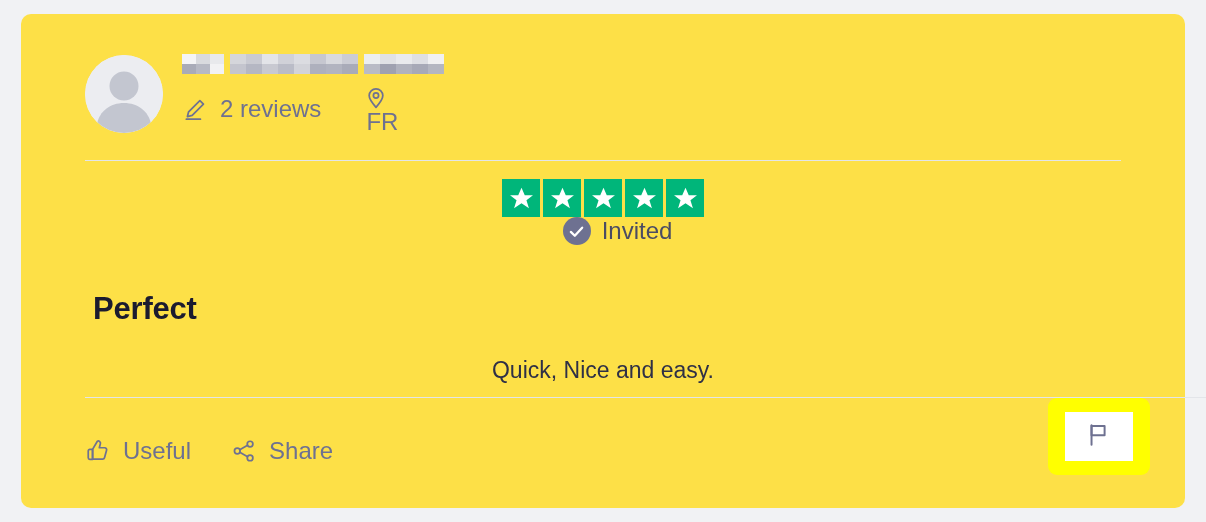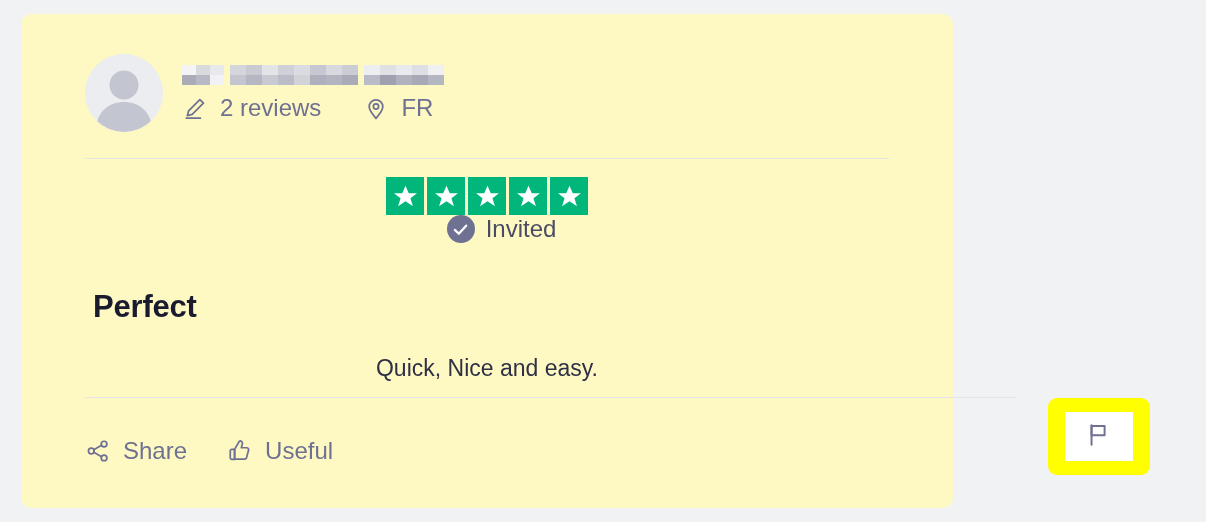--- a/index.html
+++ b/index.html
@@ -20,23 +20,23 @@
     position: relative;
     width: 1206px;
     height: 522px;
   }
 
   
   .review-card {
     position: absolute;
     left: 21px;
     top: 14px;
-    width: 932px;
+    width: 1164px;
     height: 494px;
-    background: #fef9c3;
+    background: #fde047;
     border-radius: 10px;
     box-sizing: border-box;
   }
 
   .card-inner {
     position: relative;
     height: 100%;
     padding: 0 64px 0 64px;
     box-sizing: border-box;
   }
@@ -83,20 +83,21 @@
     color: #6e7191;
     font-size: 24px;
     line-height: 1;
   }
   .meta-item {
     display: flex;
     align-items: center;
   }
   .meta-item + .meta-item {
     margin-left: 42px;
+    flex-direction: column;
   }
   .meta-item .icon {
     display: inline-flex;
     align-items: center;
     justify-content: center;
     margin-right: 12px;
   }
   .meta-label { white-space: nowrap; }
 
   
@@ -360,38 +361,38 @@
       <h2 class="review-title">Perfect</h2>
       <p class="review-text">Quick, Nice and easy.</p>
 
       <div class="divider divider-bottom"></div>
 
       <div class="actions">
 
         <div class="action">
           <span class="icon">
             <svg width="26" height="26" viewBox="0 0 24 24" fill="none" stroke="#6e7191" stroke-width="1.6" stroke-linecap="round" stroke-linejoin="round">
+              <path d="M7 10.5v9.2H4.4A1.4 1.4 0 0 1 3 18.3v-6.4a1.4 1.4 0 0 1 1.4-1.4z"></path>
+              <path d="M7 10.5 11.4 3a2 2 0 0 1 2.8 2.4l-1 3.6h5a1.8 1.8 0 0 1 1.7 2.3l-1.9 7a1.8 1.8 0 0 1-1.7 1.3H7z"></path>
+            </svg>
+          </span>
+          <span>Useful</span>
+        </div>
+
+        <div class="action">
+          <span class="icon">
+            <svg width="26" height="26" viewBox="0 0 24 24" fill="none" stroke="#6e7191" stroke-width="1.6" stroke-linecap="round" stroke-linejoin="round">
               <circle cx="17.6" cy="5.6" r="2.6"></circle>
               <circle cx="5.8" cy="12" r="2.6"></circle>
               <circle cx="17.6" cy="18.4" r="2.6"></circle>
               <line x1="8.1" y1="10.8" x2="15.3" y2="6.8"></line>
               <line x1="8.1" y1="13.2" x2="15.3" y2="17.2"></line>
             </svg>
           </span>
           <span>Share</span>
-        </div>
-
-        <div class="action">
-          <span class="icon">
-            <svg width="26" height="26" viewBox="0 0 24 24" fill="none" stroke="#6e7191" stroke-width="1.6" stroke-linecap="round" stroke-linejoin="round">
-              <path d="M7 10.5v9.2H4.4A1.4 1.4 0 0 1 3 18.3v-6.4a1.4 1.4 0 0 1 1.4-1.4z"></path>
-              <path d="M7 10.5 11.4 3a2 2 0 0 1 2.8 2.4l-1 3.6h5a1.8 1.8 0 0 1 1.7 2.3l-1.9 7a1.8 1.8 0 0 1-1.7 1.3H7z"></path>
-            </svg>
-          </span>
-          <span>Useful</span>
         </div>
 
       </div>
 
       <div class="report-highlight">
         <div class="report-button">
           <span>
             <svg width="28" height="28" viewBox="0 0 24 24" fill="none" stroke="#6e7191" stroke-width="1.7" stroke-linecap="round" stroke-linejoin="round">
               <line x1="5.6" y1="3.6" x2="5.6" y2="20.4"></line>
               <path d="M5.6 4.2h11.2v8.1H5.6z"></path>

